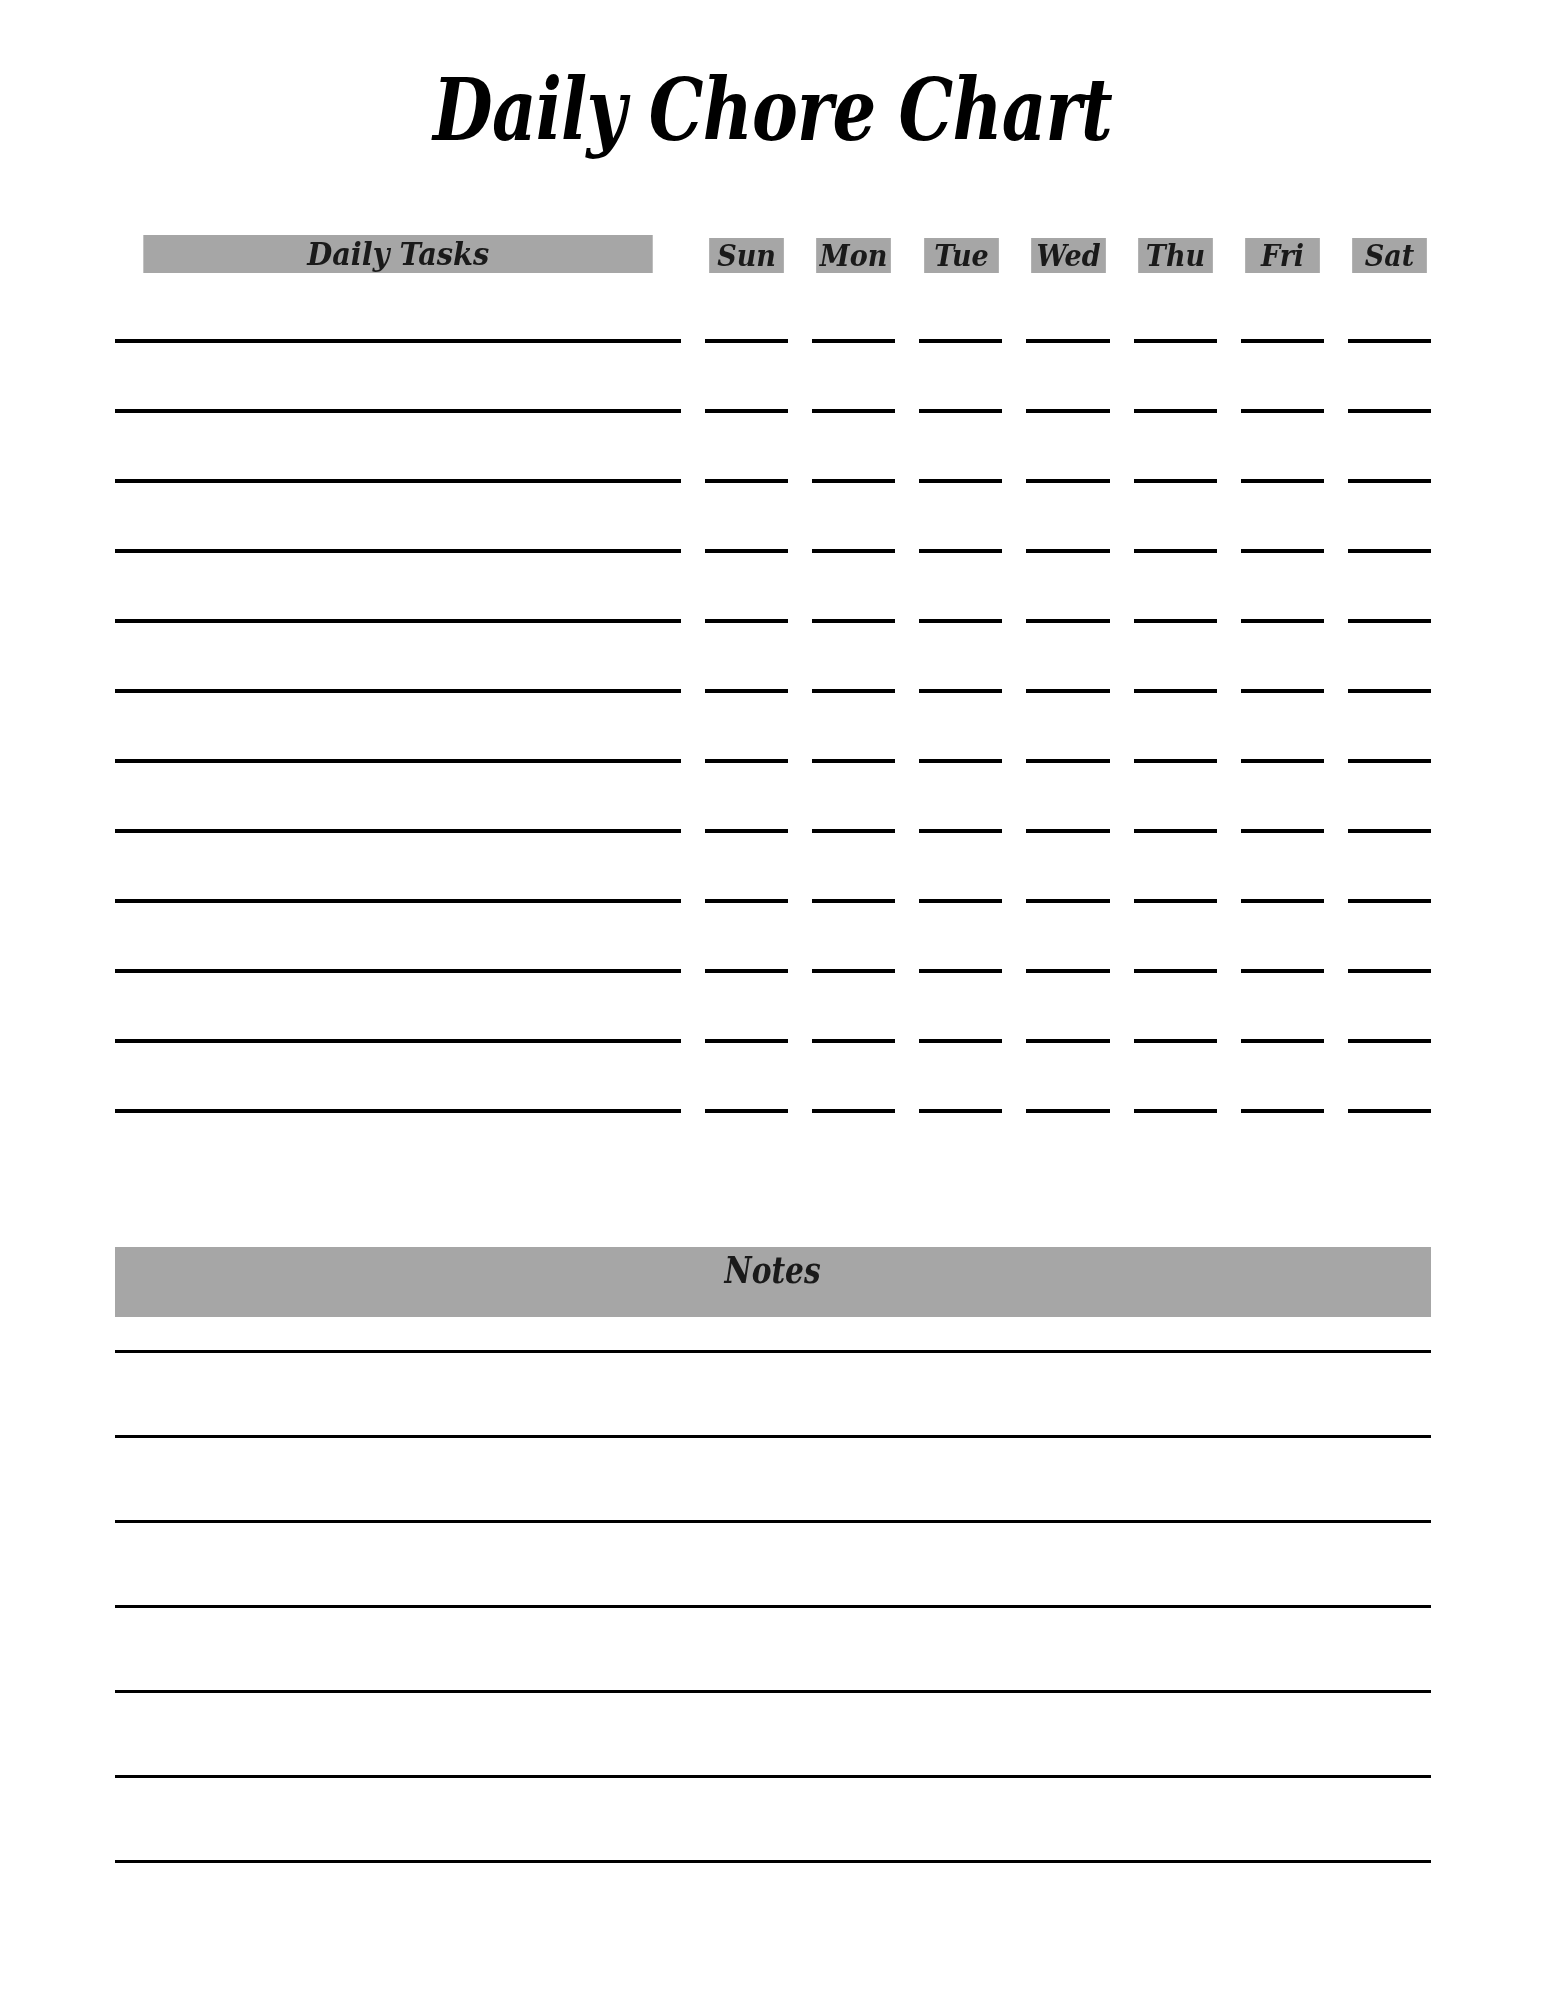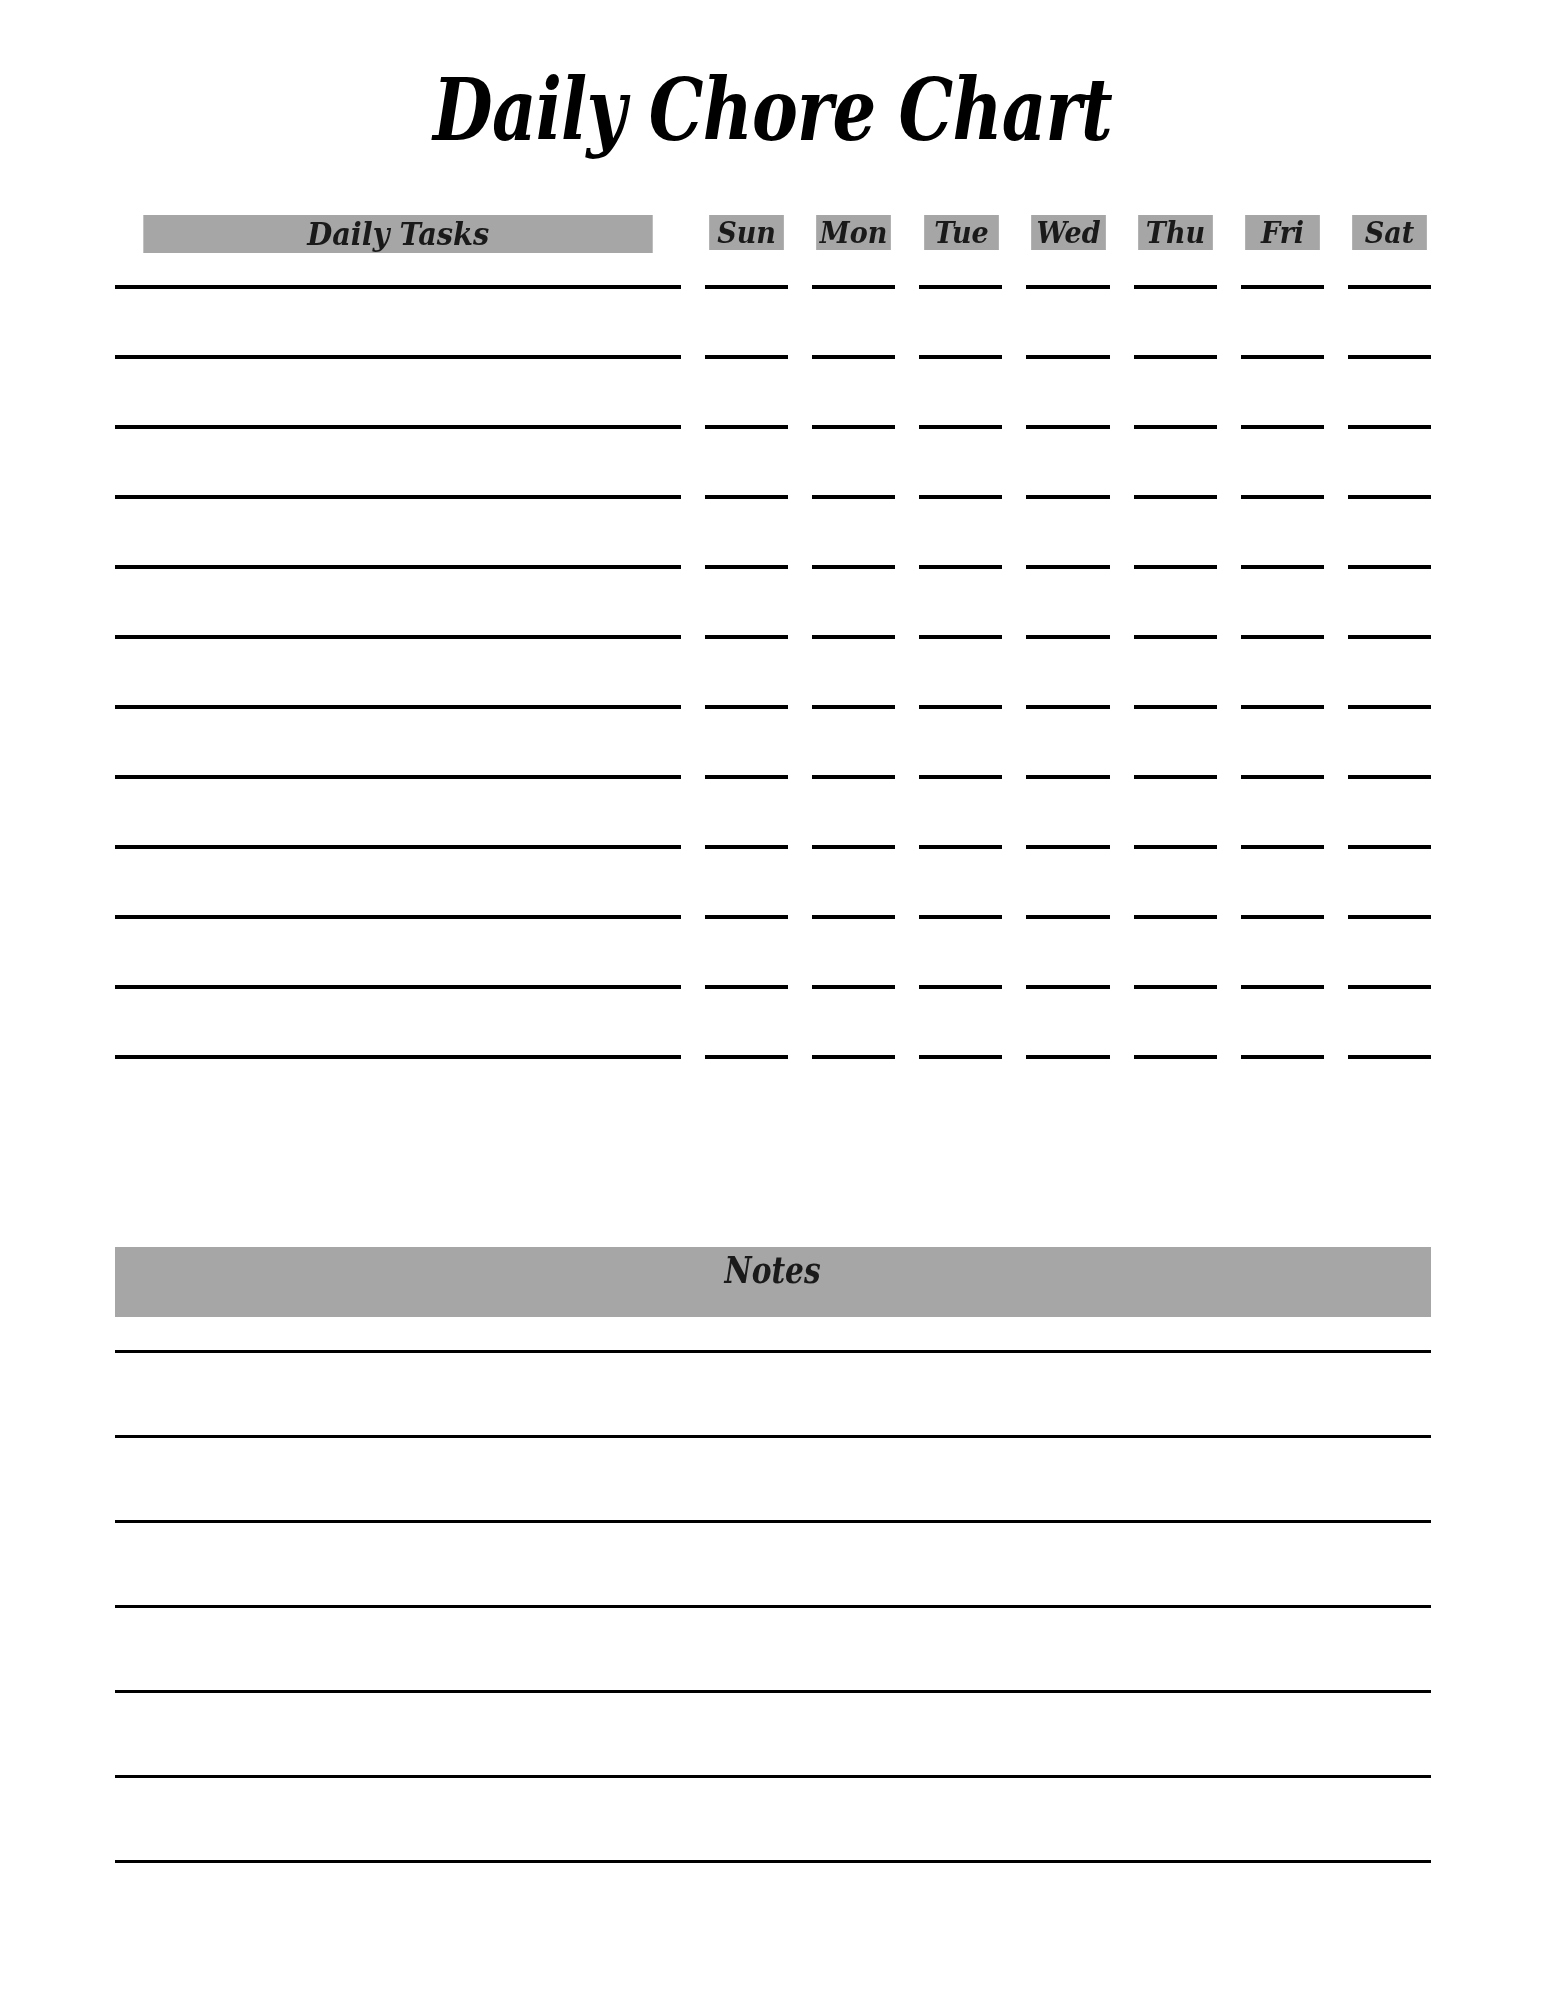--- a/index.html
+++ b/index.html
@@ -46,21 +46,21 @@
   
   .chart {
     position: absolute;
     left: 115px;
     top: 215px;
     width: 1316px;
   }
 
   .row {
     display: flex;
-    align-items: flex-start;
+    align-items: flex-end;
     width: 1316px;
     gap: 12px;
   }
 
   
   .header-row {
     height: 58px;
     margin-bottom: 12px;
   }
   .hdr {

